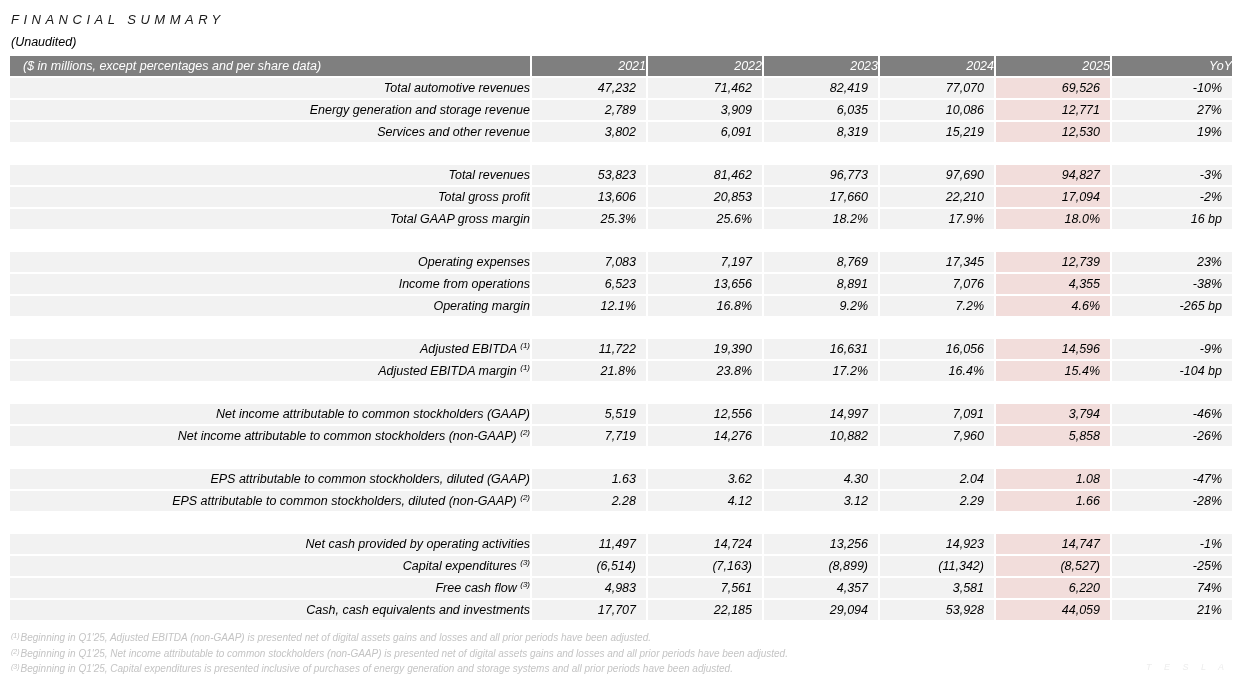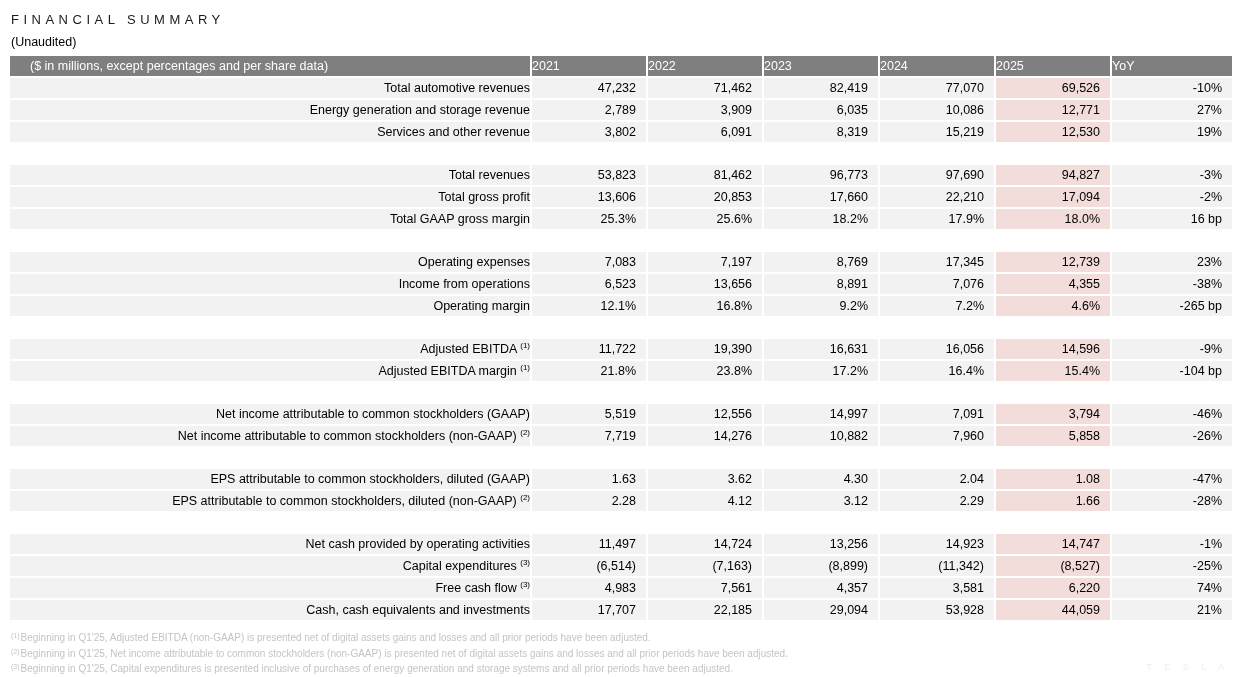--- a/index.html
+++ b/index.html
@@ -10,20 +10,21 @@
     color: #000000;
   }
   .page {
     position: relative;
     width: 1245px;
     height: 677px;
     box-sizing: border-box;
     padding: 10px 13px 0 8px;
     overflow: hidden;
     background: #ffffff;
+    font-style: italic;
   }
   .title {
     font-size: 13px;
     font-weight: 500;
     letter-spacing: 4.5px;
     color: #1a1a1a;
     margin: 2px 0 0 3px;
     line-height: 16px;
   }
   .subtitle {
@@ -42,26 +43,26 @@
   table.fin th, table.fin td {
     padding: 0;
     overflow: hidden;
     white-space: nowrap;
   }
   table.fin thead th {
     background: var(--header-bg, #7f7f7f);
     color: var(--header-text, #ffffff);
     font-weight: 400;
     height: 20px;
-    text-align: left;
+    text-align: right;
     font-size: 12.5px;
   }
   table.fin thead th.label {
     text-align: left;
-    padding-left: 20px;
+    padding-left: 13px;
   }
   table.fin tbody td {
     background: var(--row-bg, #f2f2f2);
     height: 20px;
   }
   table.fin tbody td.label {
     text-align: right;
     padding-left: 8px;
   }
   table.fin tbody td.num {

